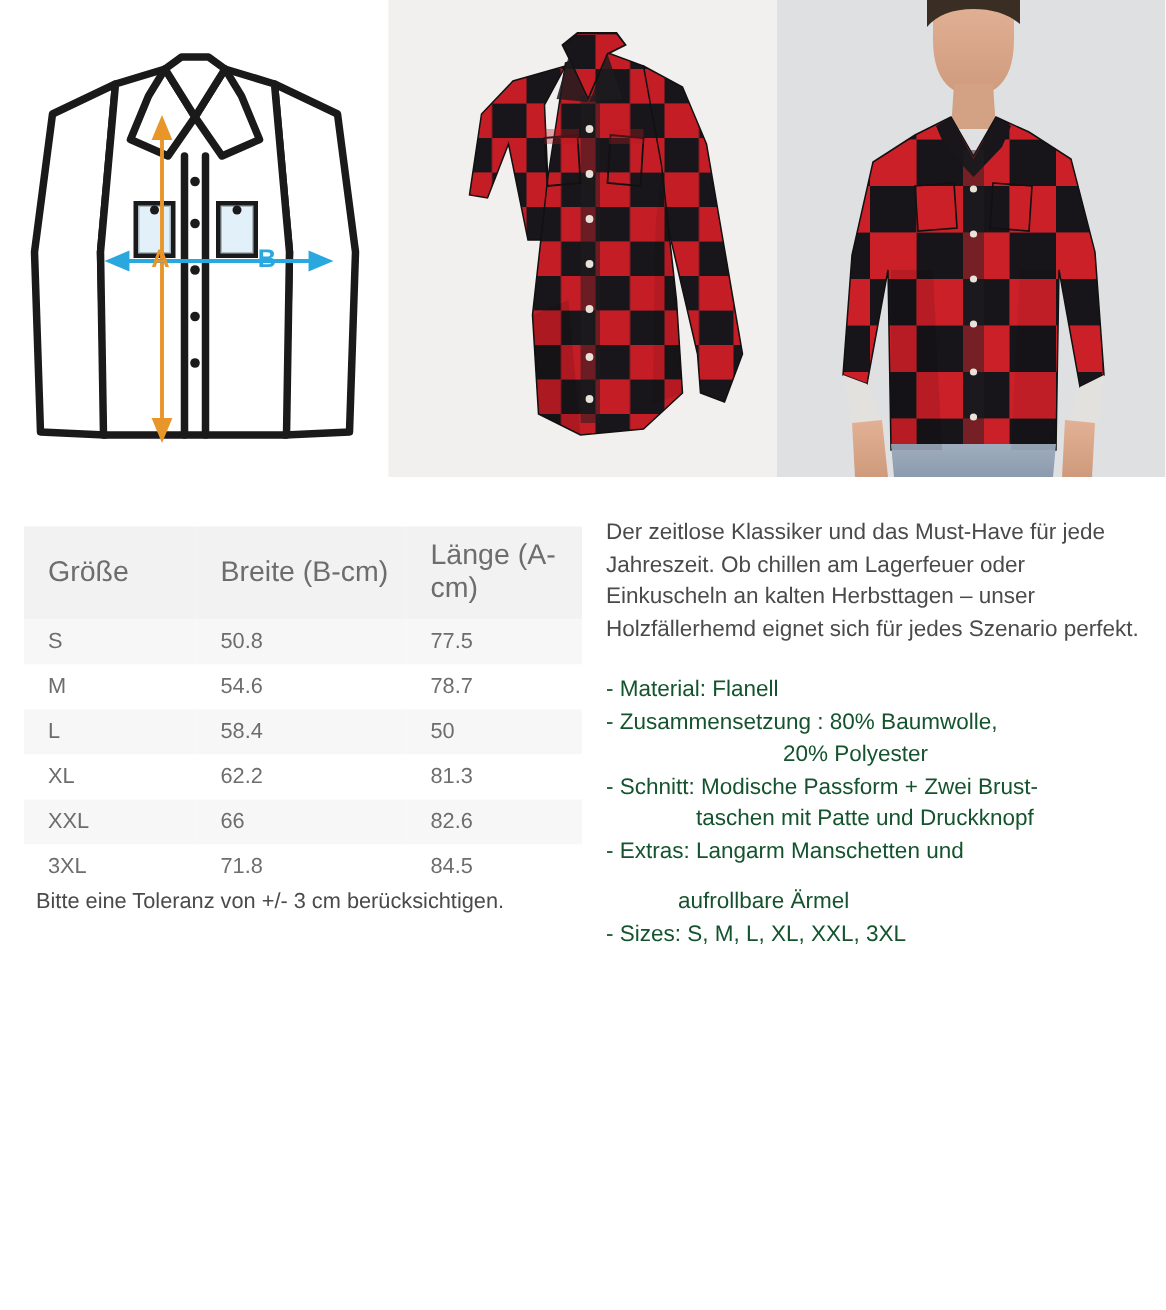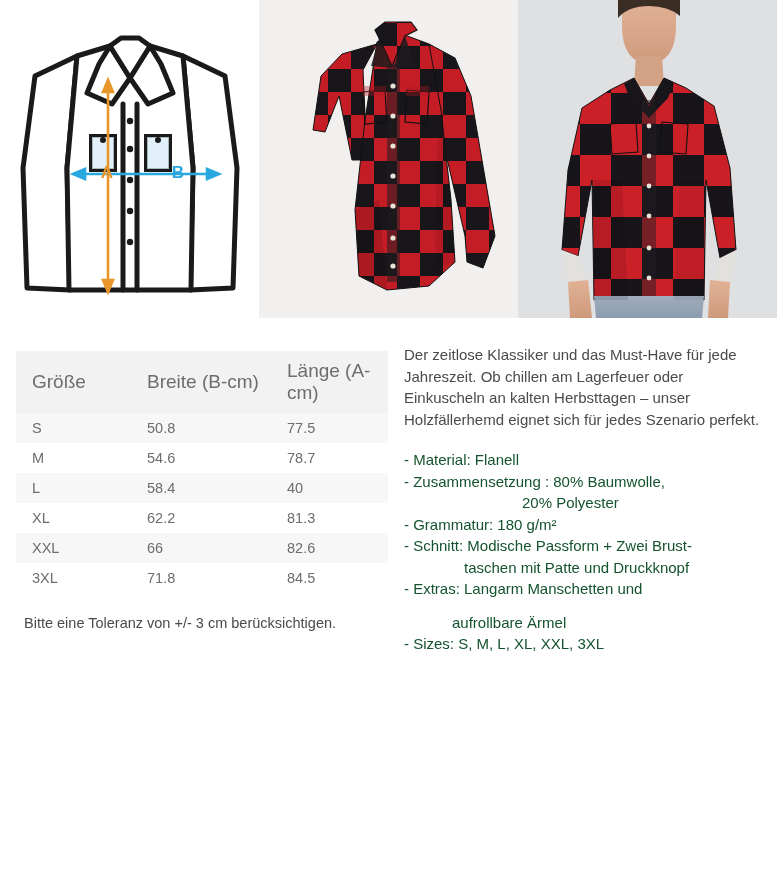--- a/index.html
+++ b/index.html
@@ -79,21 +79,20 @@
     color: #6d6d6d;
     border: none;
   }
   table.size-table tr.odd td { background: #f7f7f7; }
   table.size-table tr.even td { background: #ffffff; }
   table.size-table col.c1 { width: 115px; }
   table.size-table col.c2 { width: 140px; }
   table.size-table col.c3 { width: 117px; }
 
   .tolerance-note {
-    margin-top: 22px;
     padding-left: 8px;
     font-size: 14.5px;
     color: #4a4a4a;
   }
 
   
   .desc-para {
     font-size: 15px;
     line-height: 21.5px;
     color: #4a4a4a;
@@ -306,21 +305,21 @@
               <td>77.5</td>
             </tr>
             <tr class="even">
               <td>M</td>
               <td>54.6</td>
               <td>78.7</td>
             </tr>
             <tr class="odd">
               <td>L</td>
               <td>58.4</td>
-              <td>40</td>
+              <td>50</td>
             </tr>
             <tr class="even">
               <td>XL</td>
               <td>62.2</td>
               <td>81.3</td>
             </tr>
             <tr class="odd">
               <td>XXL</td>
               <td>66</td>
               <td>82.6</td>
@@ -336,21 +335,20 @@
         <div class="tolerance-note">Bitte eine Toleranz von +/- 3 cm berücksichtigen.</div>
       </div>
 
       <div class="col-right">
         <p class="desc-para">Der zeitlose Klassiker und das Must-Have für jede Jahreszeit. Ob chillen am Lagerfeuer oder Einkuscheln an kalten Herbsttagen – unser Holzfällerhemd eignet sich für jedes Szenario perfekt.</p>
 
         <div class="spec-list">
           <div class="spec-line">- Material: Flanell</div>
           <div class="spec-line">- Zusammensetzung : 80% Baumwolle,</div>
           <div class="spec-line spec-indent-1">20% Polyester</div>
-          <div class="spec-line">- Grammatur: 180 g/m²</div>
           <div class="spec-line">- Schnitt: Modische Passform + Zwei Brust-</div>
           <div class="spec-line spec-indent-2">taschen mit Patte und Druckknopf</div>
           <div class="spec-line">- Extras: Langarm Manschetten und</div>
           <div class="spec-line spec-indent-3">aufrollbare Ärmel</div>
           <div class="spec-line">- Sizes: S, M, L, XL, XXL, 3XL</div>
         </div>
       </div>
 
     </div>
   </div>

